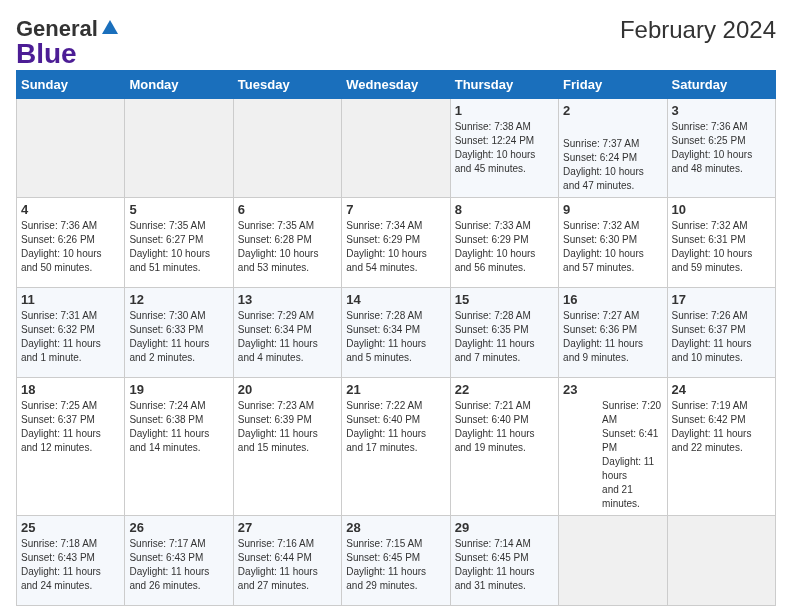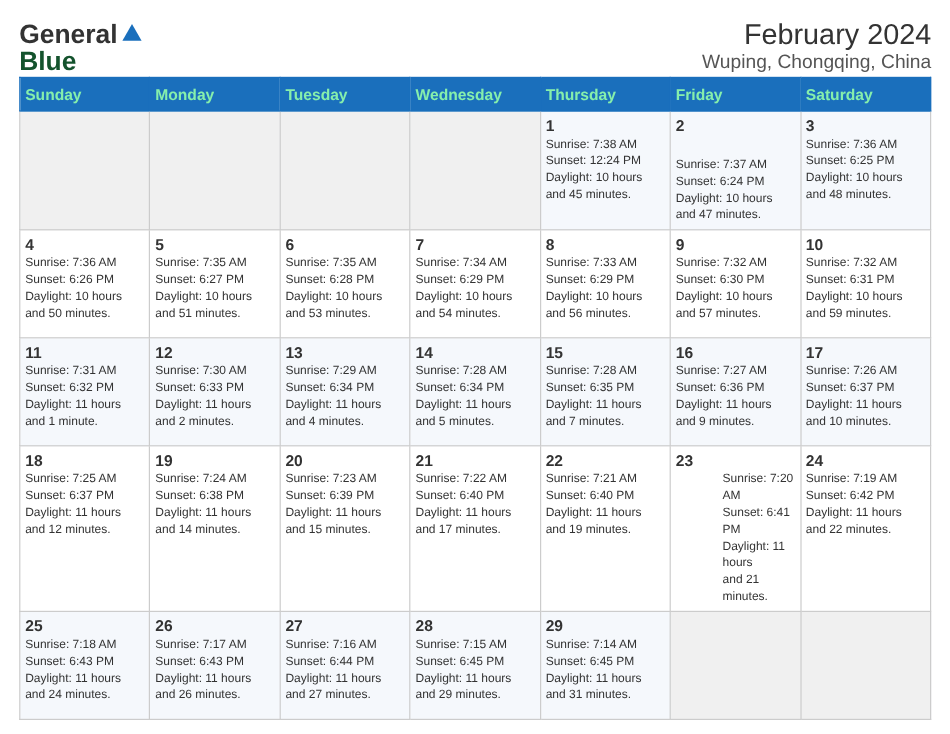--- a/index.html
+++ b/index.html
@@ -33,21 +33,21 @@
       font-size: 16px;
       color: #555;
     }
     table {
       width: 100%;
       border-collapse: collapse;
       table-layout: fixed;
     }
     thead tr {
       background-color: #1a6fbc;
-      color: #86efac;
+      color: #ffffff;
     }
     thead th {
       padding: 6px 4px;
       font-size: 13px;
       font-weight: bold;
       text-align: left;
       border: 1px solid #1a6fbc;
     }
     tbody tr {
       vertical-align: top;
@@ -85,25 +85,24 @@
 <body>
 
 <div class="header-area">
   <div class="logo">
     <div style="display:flex; align-items:center;">
       <span style="font-size:22px; font-weight:bold; color:#333;">General</span>
       <svg width="20" height="20" viewBox="0 0 20 20" style="margin-left:2px; margin-top:-2px;">
         <polygon points="10,2 18,16 2,16" fill="#1a6fbc"></polygon>
       </svg>
     </div>
-    <span style="font-size:22px; font-weight:bold; color:#14532d; margin-top:-4px;">Blue</span>
+    <span style="font-size:28px; font-weight:bold; color:#4c1d95; margin-top:-4px;">Blue</span>
   </div>
   <div class="title-area">
     <div class="month-title">February 2024</div>
-    <div class="location">Wuping, Chongqing, China</div>
   </div>
 </div>
 
 <table>
   <thead>
     <tr>
     <th>Sunday</th>
         <th>Monday</th>
         <th>Tuesday</th>
         <th>Wednesday</th>

